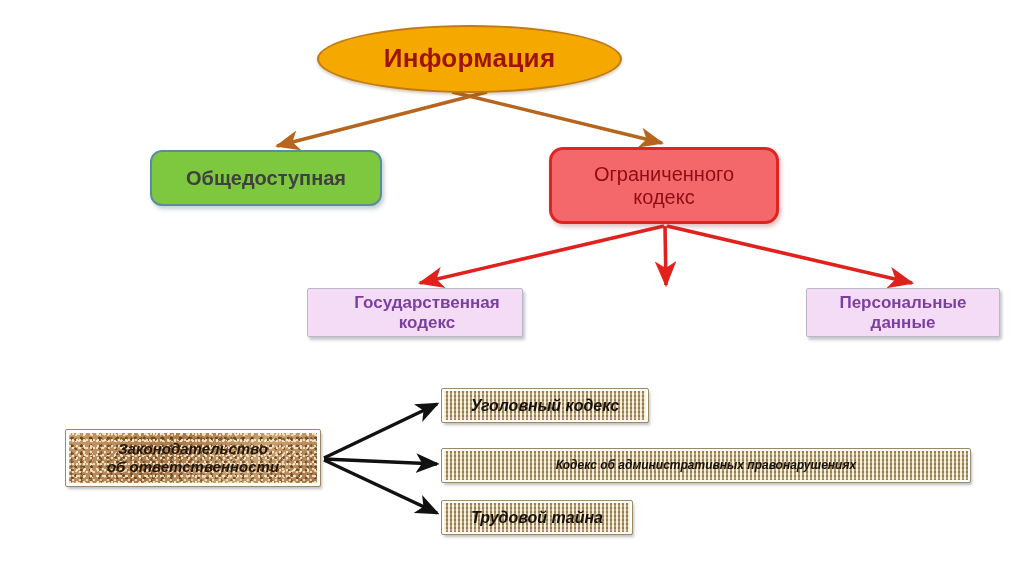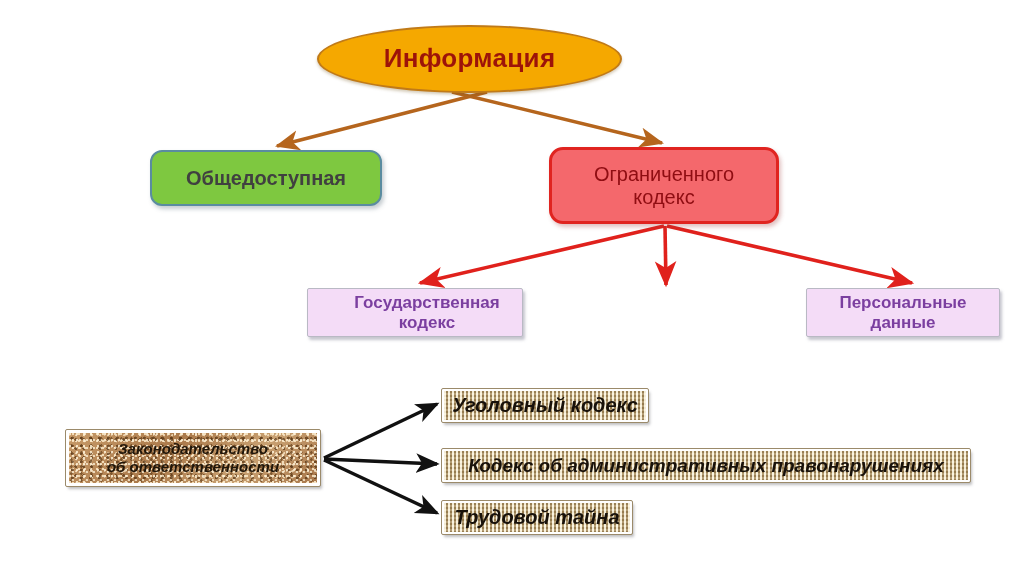--- a/index.html
+++ b/index.html
@@ -97,22 +97,22 @@
       repeating-linear-gradient(90deg, rgba(255,250,232,.85) 0 2px, rgba(138,110,64,.55) 2px 4px),
       repeating-linear-gradient(0deg, rgba(250,240,214,.55) 0 2px, rgba(120,94,52,.45) 2px 4px),
       linear-gradient(180deg,#d9c49a 0%,#c2a878 50%,#d4bd92 100%);
     background-size:4px 4px,4px 4px,100% 100%;
     border:2px solid #ffffff;
     outline:1px solid #9b8a6a;
   }
   #n-crim{left:442px;top:389px;width:206px;height:33px;}
   #n-admin{left:442px;top:449px;width:528px;height:33px;}
   #n-labor{left:442px;top:501px;width:190px;height:33px;}
-  .weave .lbl{font-size:20px;color:#18110a;}
-  #n-admin .lbl{font-size:19px;}
+  .weave .lbl{font-size:16px;color:#18110a;}
+  #n-admin .lbl{font-size:12px;}
 </style>
 </head>
 <body>
 
 <div id="stage">
 
   <svg id="arrows" viewBox="0 0 1024 573" xmlns="http://www.w3.org/2000/svg">
     <defs>
       <marker id="ah-brown" markerWidth="9" markerHeight="9" refX="6.6" refY="3.2" orient="auto" markerUnits="strokeWidth">
         <path d="M0,0.2 L7.2,3.2 L0,6.2 L1.9,3.2 Z" fill="#b5651d"></path>

